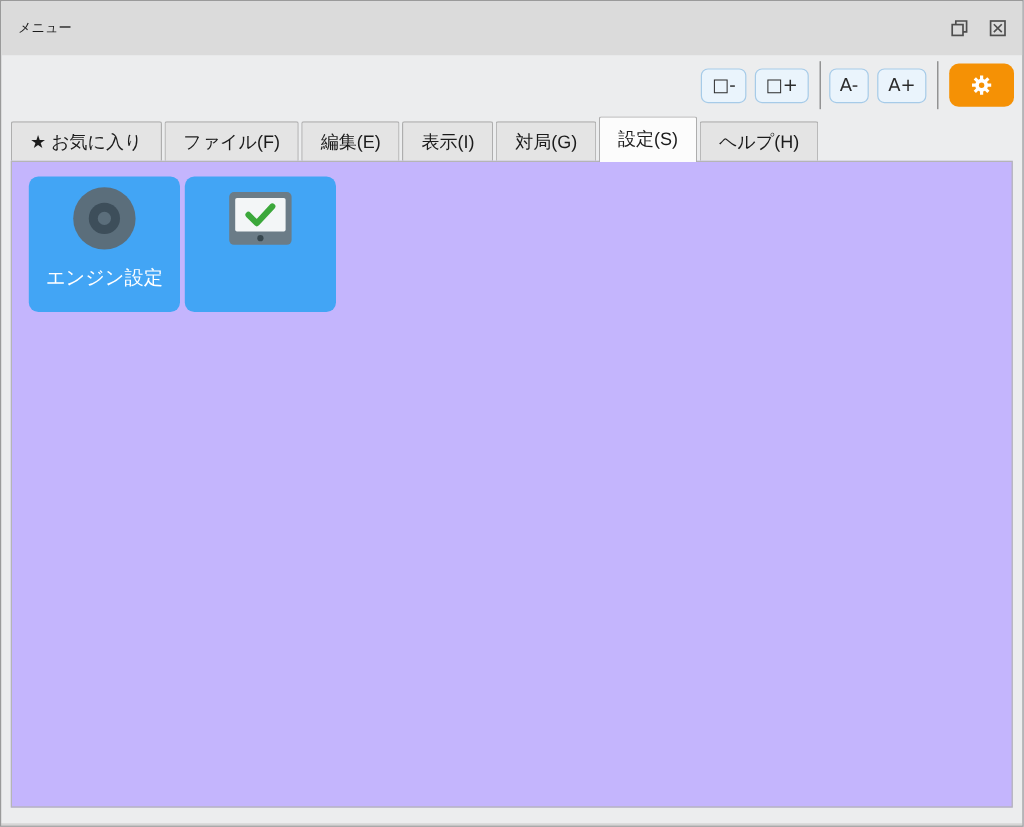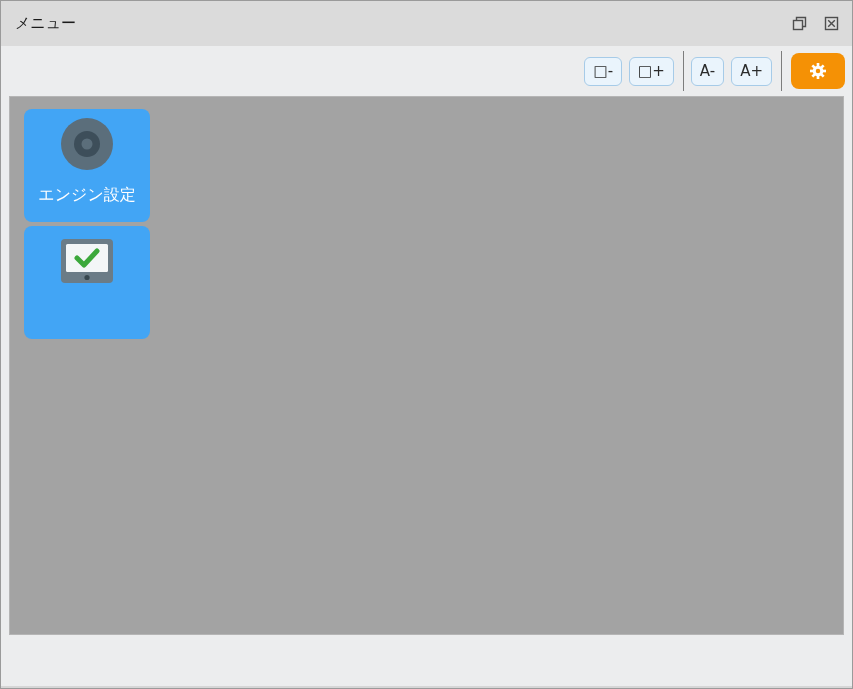--- a/index.html
+++ b/index.html
@@ -15,21 +15,21 @@
     border:1px solid #9a9a9a;
     box-shadow: inset 0 -2px 0 #d6d6d6;
     overflow:hidden;
   }
   
   .titlebar {
     height:45px; background:#DBDBDB;
     display:flex; align-items:center;
     padding:0 12px 0 14px;
   }
-  .title { flex:1; font-size:15px; color:#1b1b1b; }
+  .title { flex:1; font-size:11px; color:#1b1b1b; }
   .win-btn {
     width:17px; height:17px; margin-left:15px;
     display:flex; align-items:center; justify-content:center;
     cursor:default;
   }
   
   .toolbar {
     height:50px; display:flex; align-items:center;
     justify-content:flex-end; padding-right:7px;
   }
@@ -60,24 +60,24 @@
     white-space:nowrap;
   }
   .tab.selected {
     height:38px; background:#FCFCFC;
     position:relative; z-index:2; margin-bottom:-1px;
     padding-bottom:1px;
   }
   
   .pane {
     margin:0 8px; height:539px;
-    background:#a3a3a3; border:1px solid #B5B5B5;
+    background:#c4b5fd; border:1px solid #B5B5B5;
     padding:12px 14px;
     display:flex; gap:4px; align-items:flex-start;
-    position:relative; z-index:1;flex-direction:column;
+    position:relative; z-index:1;
   }
   
   .tile {
     width:126px; height:113px;
     background:#42A5F5; border:none; border-radius:8px;
     color:#fff; display:flex; flex-direction:column; align-items:center;
     padding:5px 4px 7px;
   }
   .tile-icon {
     height:60px; flex:0 0 auto;
@@ -130,20 +130,29 @@
             <line y1="-9.6" y2="9.6" transform="rotate(90)"></line>
             <line y1="-9.6" y2="9.6" transform="rotate(135)"></line>
           </g>
           <circle r="6.4" fill="#ffffff"></circle>
           <circle r="2.7" fill="#F59105"></circle>
         </svg>
       </span>
     </button>
   </div>
 
+  <div class="tabbar">
+    <div class="tab">★ お気に入り</div>
+    <div class="tab">ファイル(F)</div>
+    <div class="tab">編集(E)</div>
+    <div class="tab">表示(I)</div>
+    <div class="tab">対局(G)</div>
+    <div class="tab selected">設定(S)</div>
+    <div class="tab">ヘルプ(H)</div>
+  </div>
 
   <div class="pane">
 
     <button class="tile">
       <span class="tile-icon">
         <svg width="56" height="56" viewBox="0 0 56 56">
           <circle cx="28" cy="28" r="26" fill="#5b6e7b"></circle>
           <circle cx="28" cy="28" r="13" fill="#3d4e5a"></circle>
           <circle cx="28" cy="28" r="5.5" fill="#5b6e7b"></circle>
         </svg>

